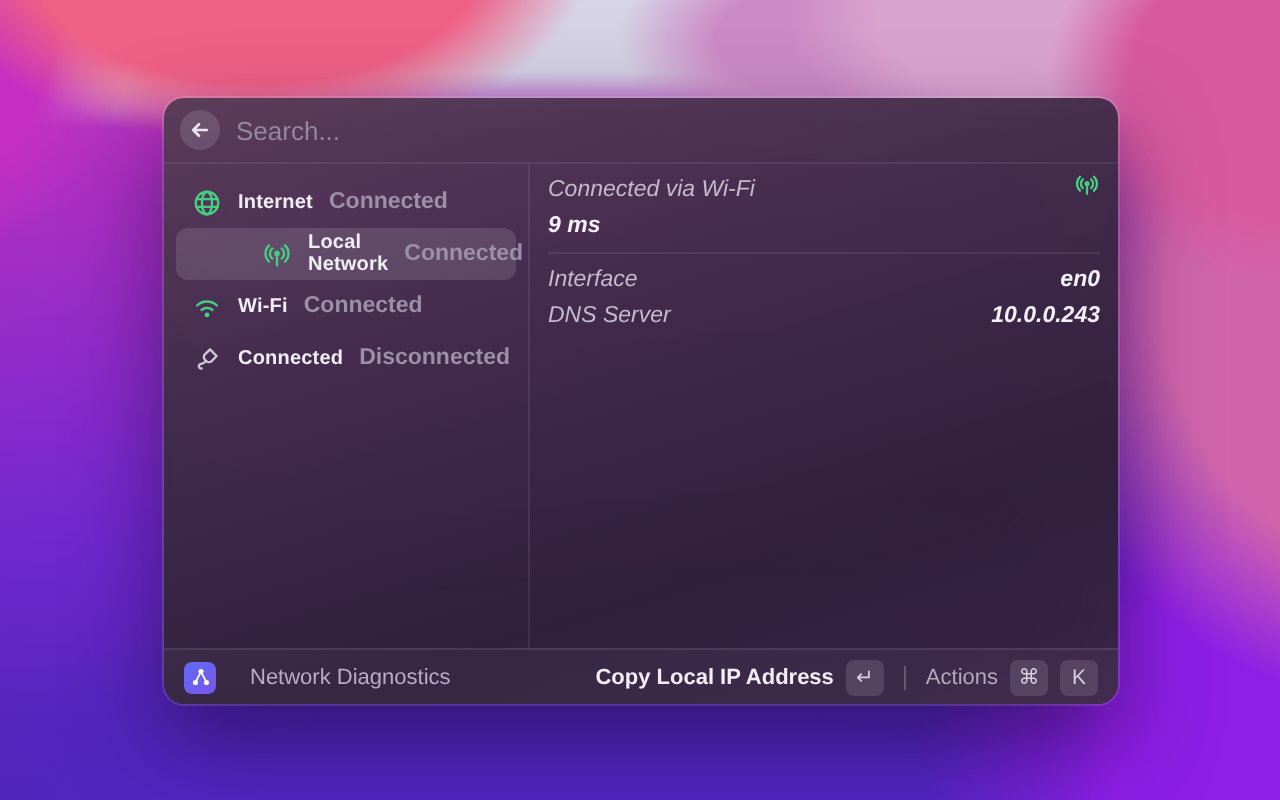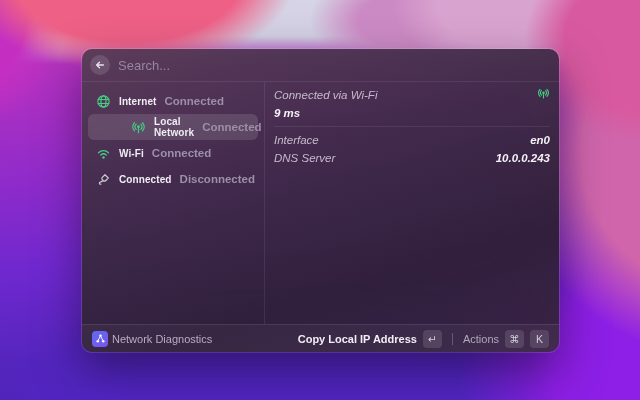--- a/index.html
+++ b/index.html
@@ -55,21 +55,21 @@
   .detail-row .value { font-size:11.5px; font-weight:bold; color:#f4f1f6; }
   .detail-divider { height:1px; background:rgba(255,255,255,0.08); margin:4px 0; }
 
   
   .footer { height:28px; flex:0 0 28px; display:flex; align-items:center; padding:0 10px;
     border-top:1px solid rgba(255,255,255,0.09); background:rgba(255,255,255,0.04); }
   .app-chip { display:flex; align-items:center; cursor:default; }
   .app-icon { width:16px; height:16px; border-radius:4px;
     background:linear-gradient(145deg,#5e6cf0 0%,#7a55ee 100%);
     display:flex; align-items:center; justify-content:center; }
-  .app-name { margin-left:4px; font-size:11px; color:#b8adc2; }
+  .app-name { margin-left:17px; font-size:11px; color:#b8adc2; }
   .footer .spacer { flex:1; }
   .action-group { display:flex; align-items:center; cursor:pointer; }
   .action-label { font-size:11px; font-weight:bold; color:#f2eff4; }
   .action-label.secondary { font-weight:normal; color:#b3a8bd; }
   .kbd { height:18px; min-width:19px; padding:0 4px; margin-left:6px; border-radius:4px;
     background:rgba(255,255,255,0.12); color:#d6cede; font-size:10.5px;
     display:flex; align-items:center; justify-content:center; }
   .footer-sep { width:1px; height:12px; background:rgba(255,255,255,0.22); margin:0 10px; }
 
   svg { overflow:visible; }

